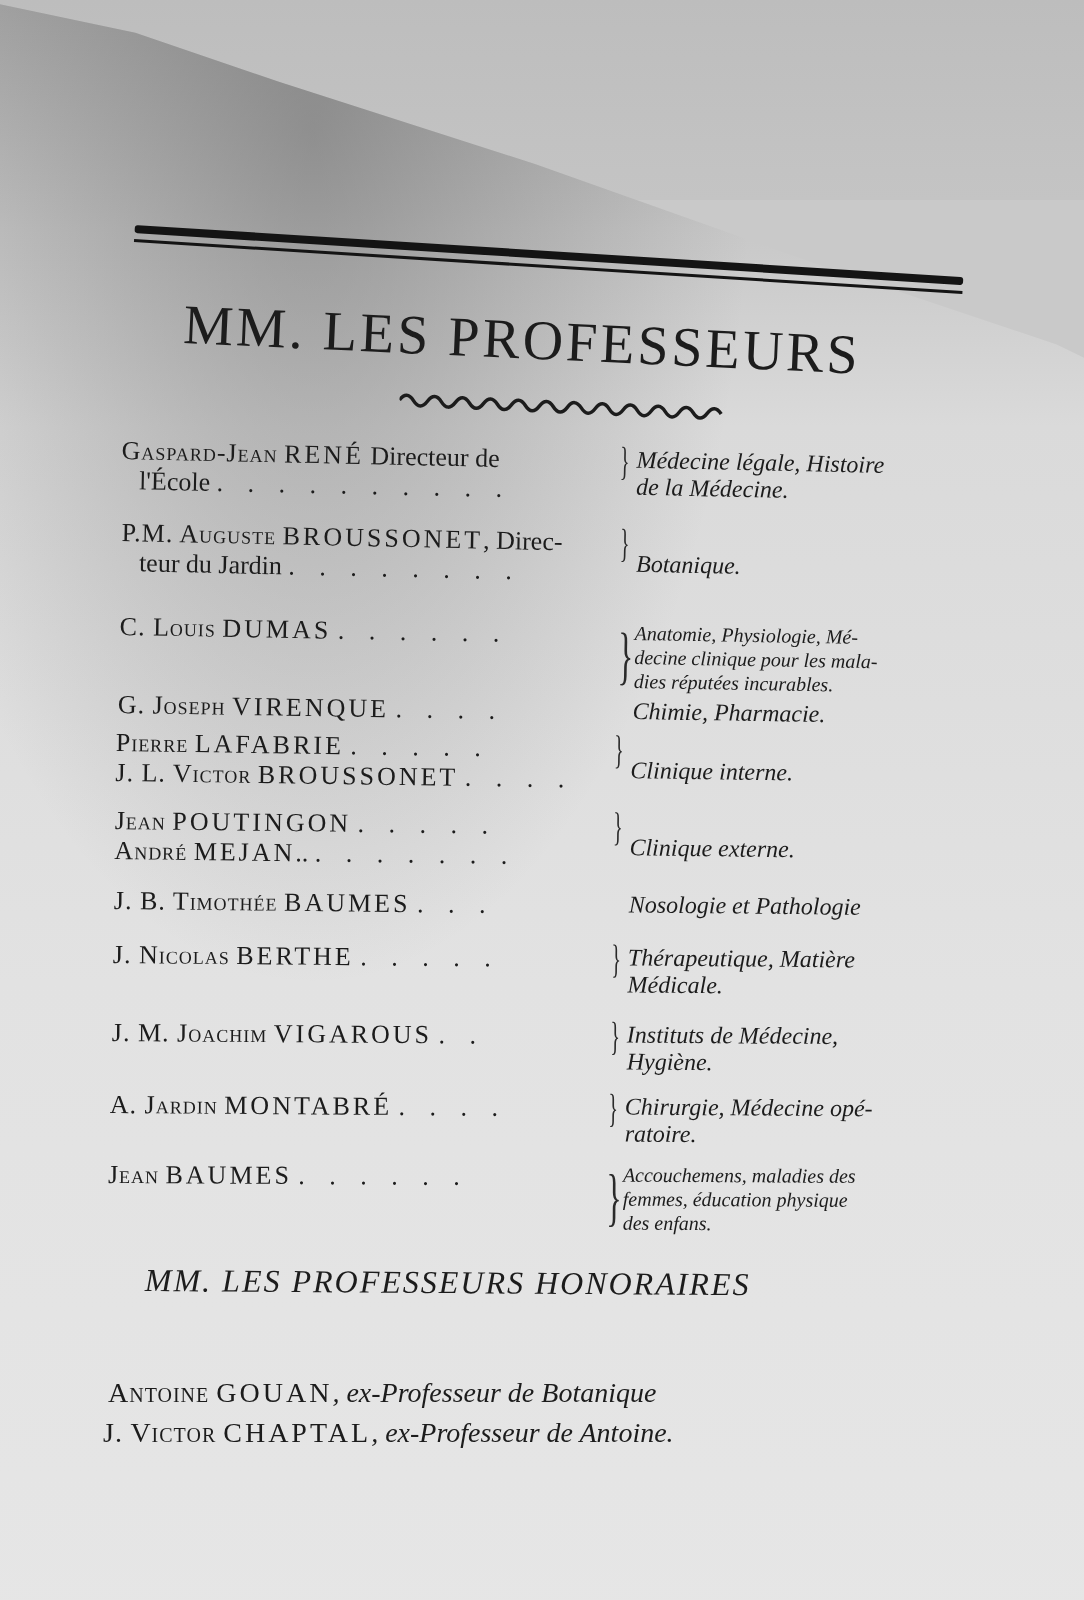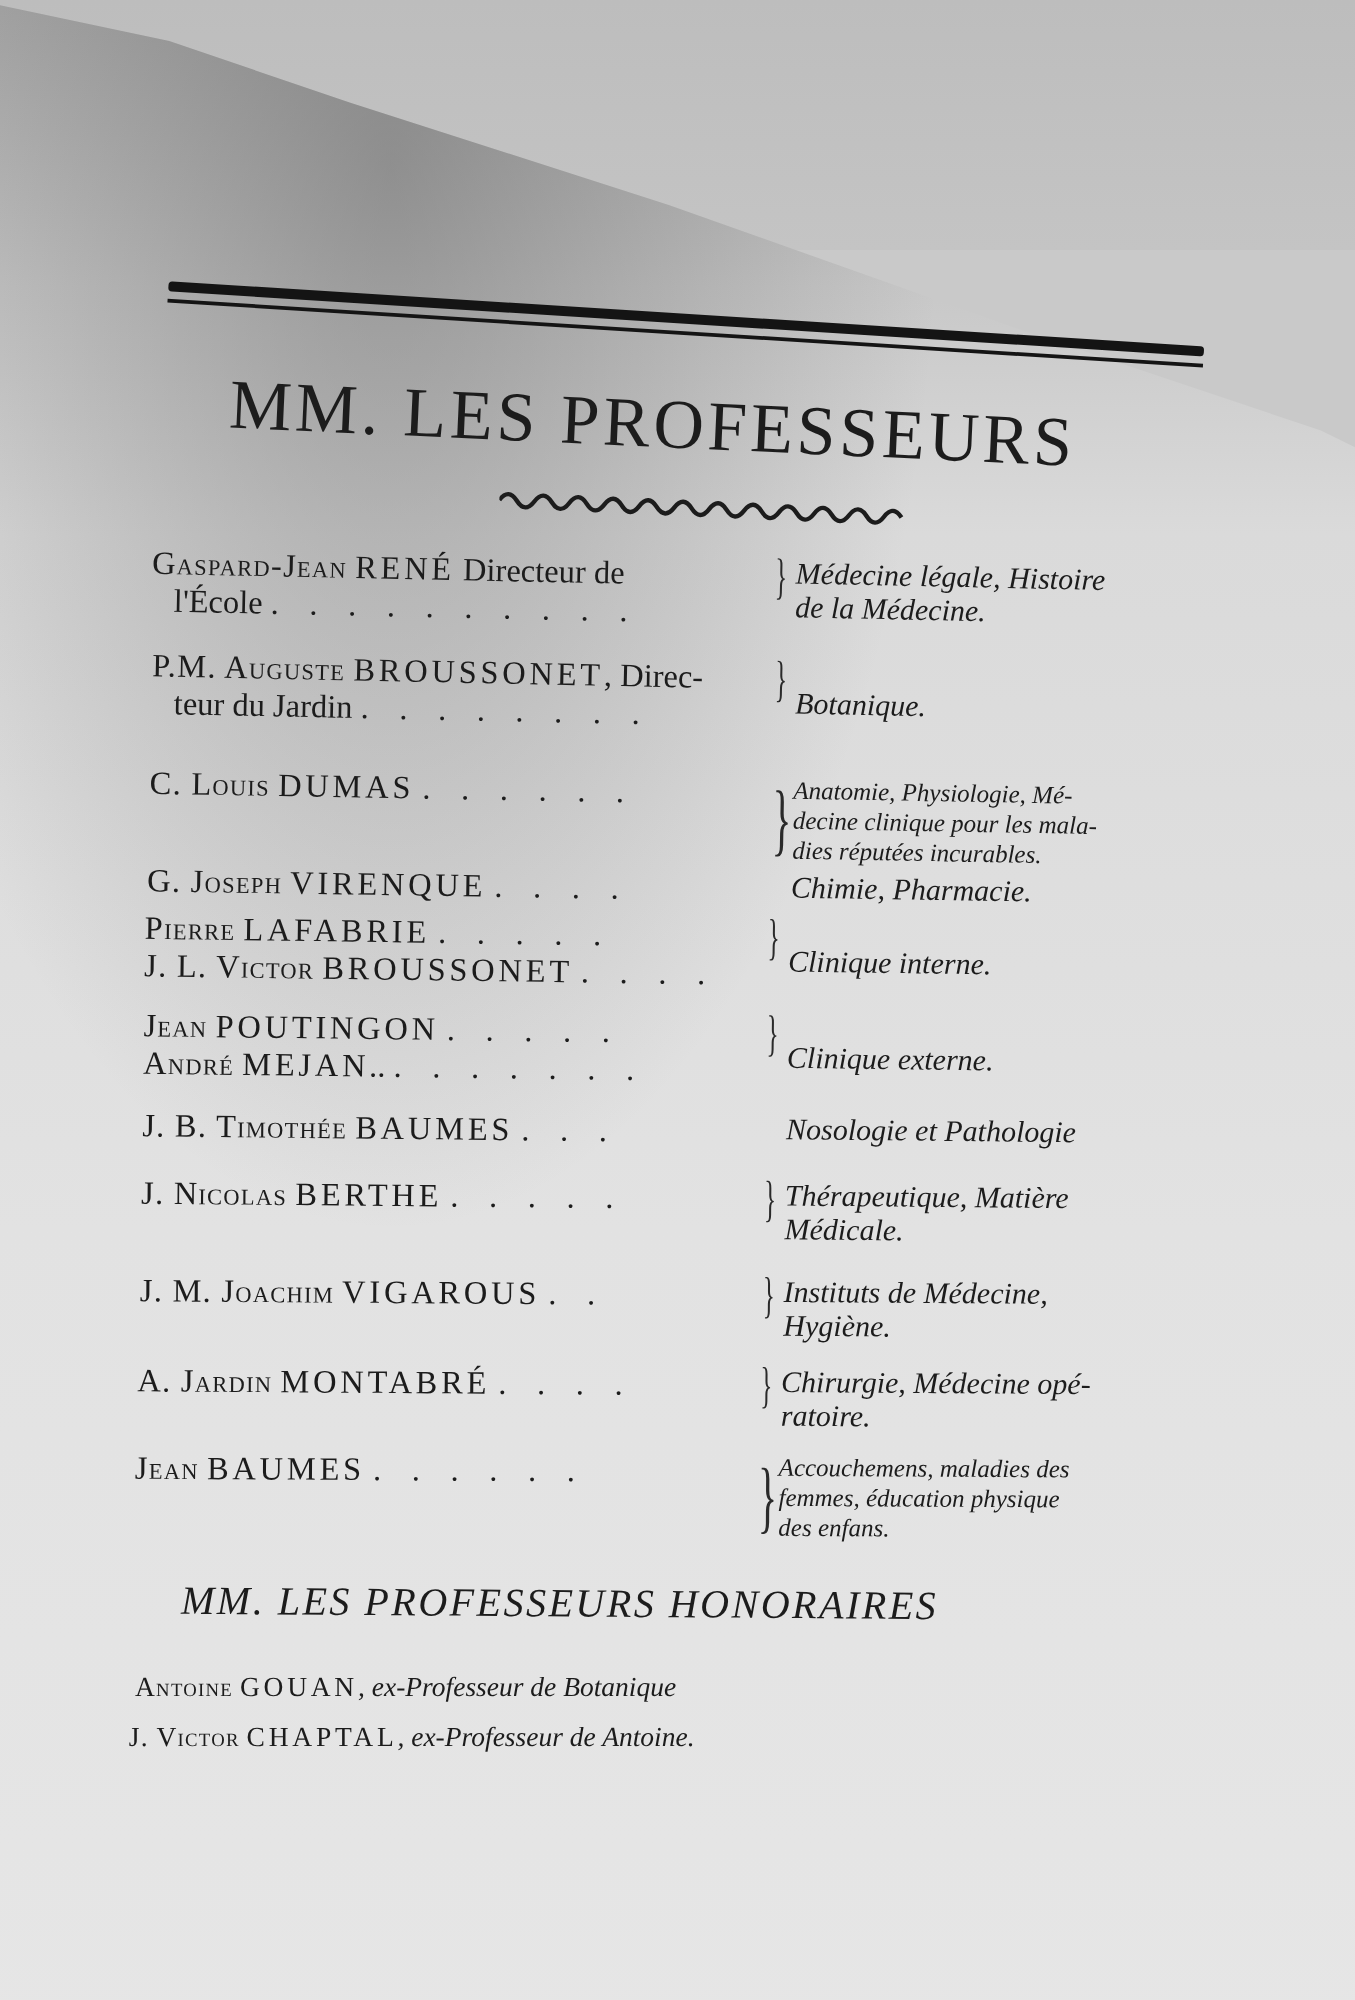--- a/index.html
+++ b/index.html
@@ -60,21 +60,21 @@
   .subjects {
     width: 340px; font-style: italic; font-size: 24px; line-height: 27px;
   }
   .subjects.small { font-size: 20px; line-height: 24px; }
   .honor-title {
     position: absolute; left: 145px; top: 1262px;
     font-style: italic; font-size: 32px; letter-spacing: 2px; white-space: nowrap;
     transform-origin: left top; transform: rotate(0.4deg);
   }
   .honor {
-    position: absolute; font-size: 22px; white-space: nowrap;
+    position: absolute; font-size: 28px; white-space: nowrap; margin-top: 40px;
   }
   .honor .role { font-style: italic; }
 </style>
 </head>
 <body>
 
 <div class="backpage"></div>
 <div class="page"></div>
 
 <div class="content">

